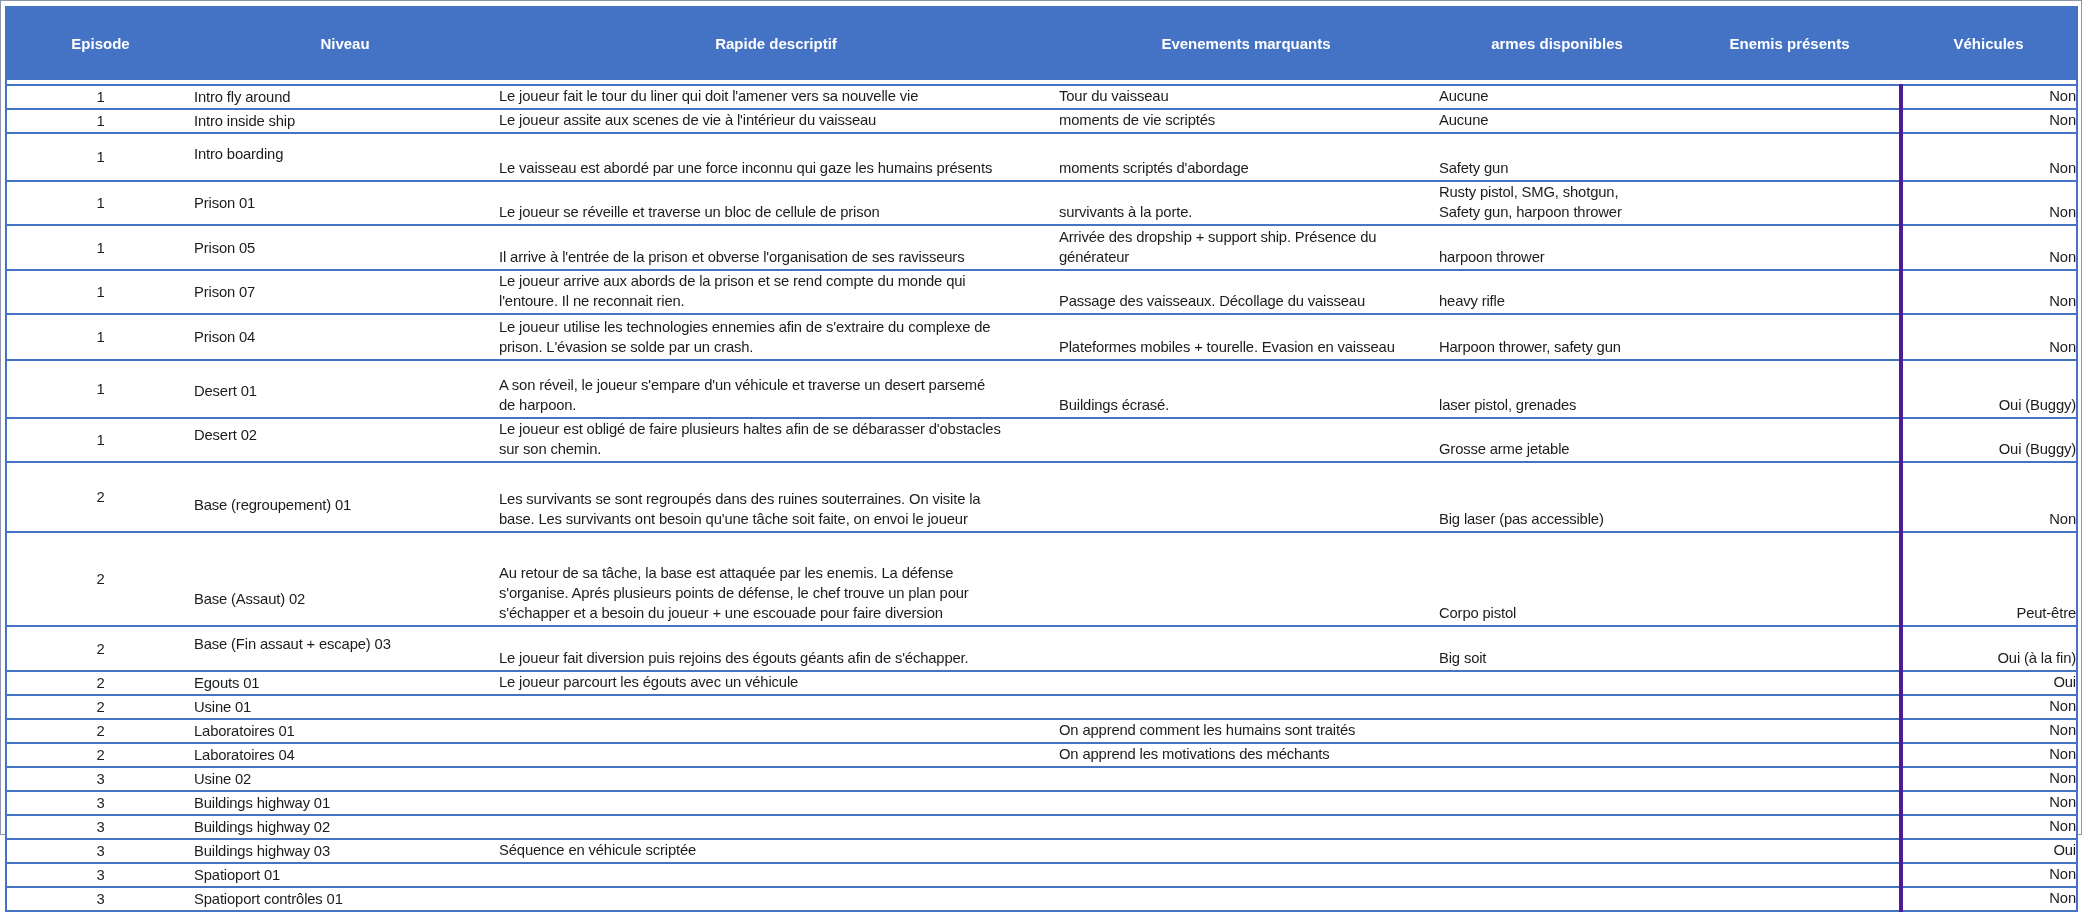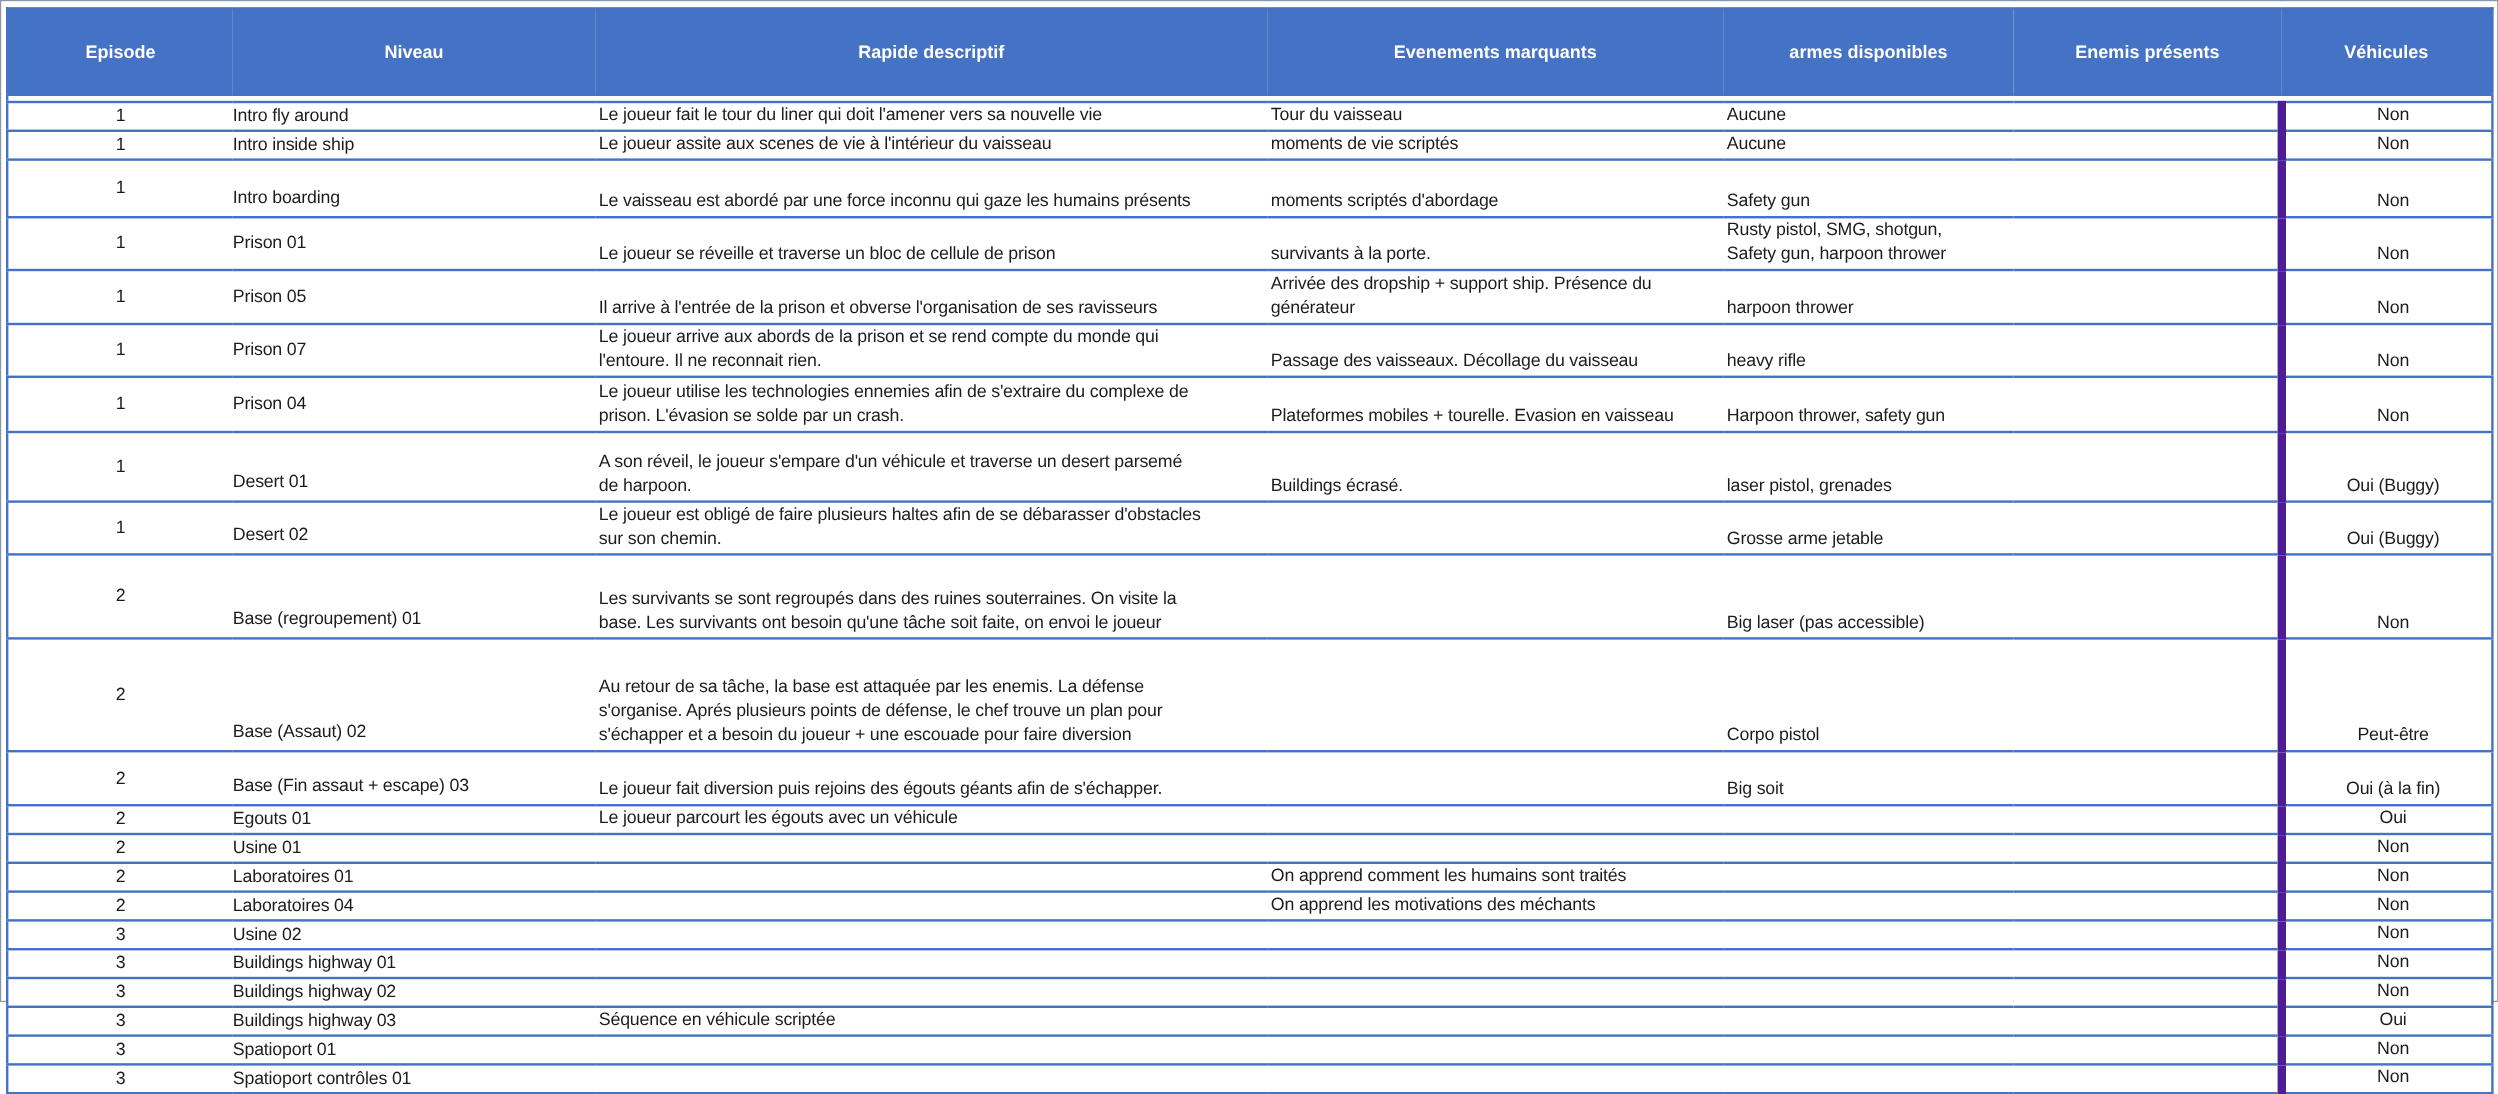--- a/index.html
+++ b/index.html
@@ -20,24 +20,24 @@
     height:68px;vertical-align:middle;text-align:center;
     border-bottom:2px solid #4472c4;letter-spacing:0;
   }
   tr.spacer td{height:4px;padding:0;border-top:2px solid #4472c4;border-bottom:2px solid #4472c4;background:#fff;}
   tbody tr.datarow{border-top:2px solid #4472c4;border-bottom:2px solid #4472c4;background:#fff;}
   td{padding:0;}
   td .cw{line-height:20px;}
   td.ep{text-align:center;vertical-align:middle;}
   td.nv{vertical-align:middle;}
   td.nv.vb{vertical-align:bottom;}
-  td.nv.vb .cw{padding-bottom:5px;}
+  td.nv.vb .cw{padding-bottom:16px;}
   td.tx{text-align:left;vertical-align:bottom;}
   td.tx .cw{white-space:pre;padding:0 0 2px 3px;overflow:visible;}
-  td.vh{text-align:center;vertical-align:bottom;border-left:7px solid #4c1d95;}
+  td.vh{text-align:right;vertical-align:bottom;border-left:4px solid #4c1d95;}
   td.vh .cw{padding:0 0 2px 8px;white-space:pre;}
 </style>
 </head>
 <body>
 
 <div class="screenshot">
   <table class="sheet">
     <colgroup>
       <col style="width:188px">
         <col style="width:302px">

